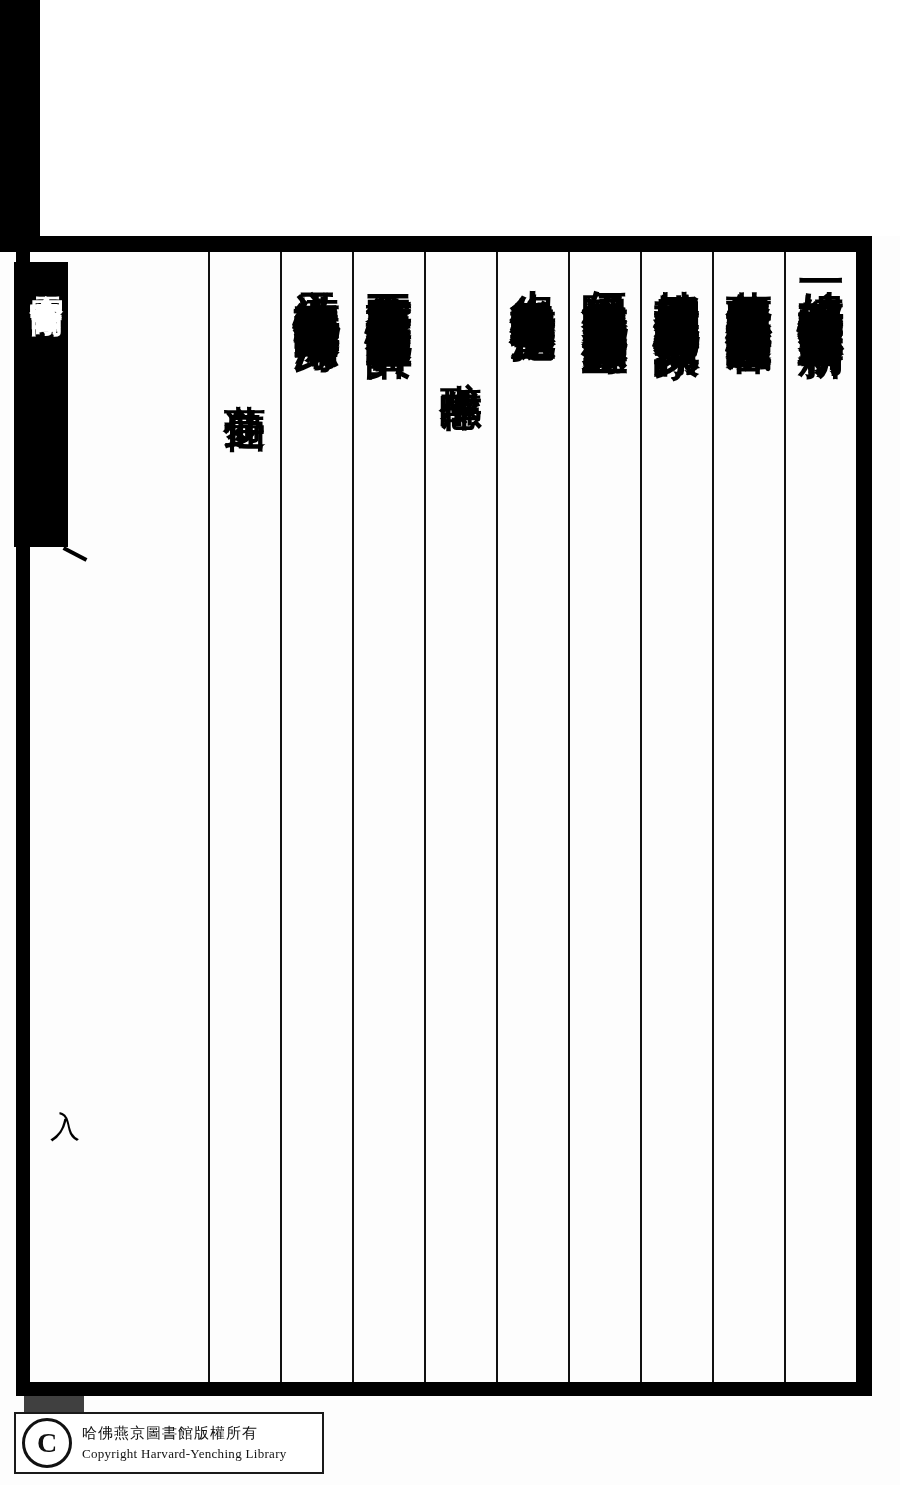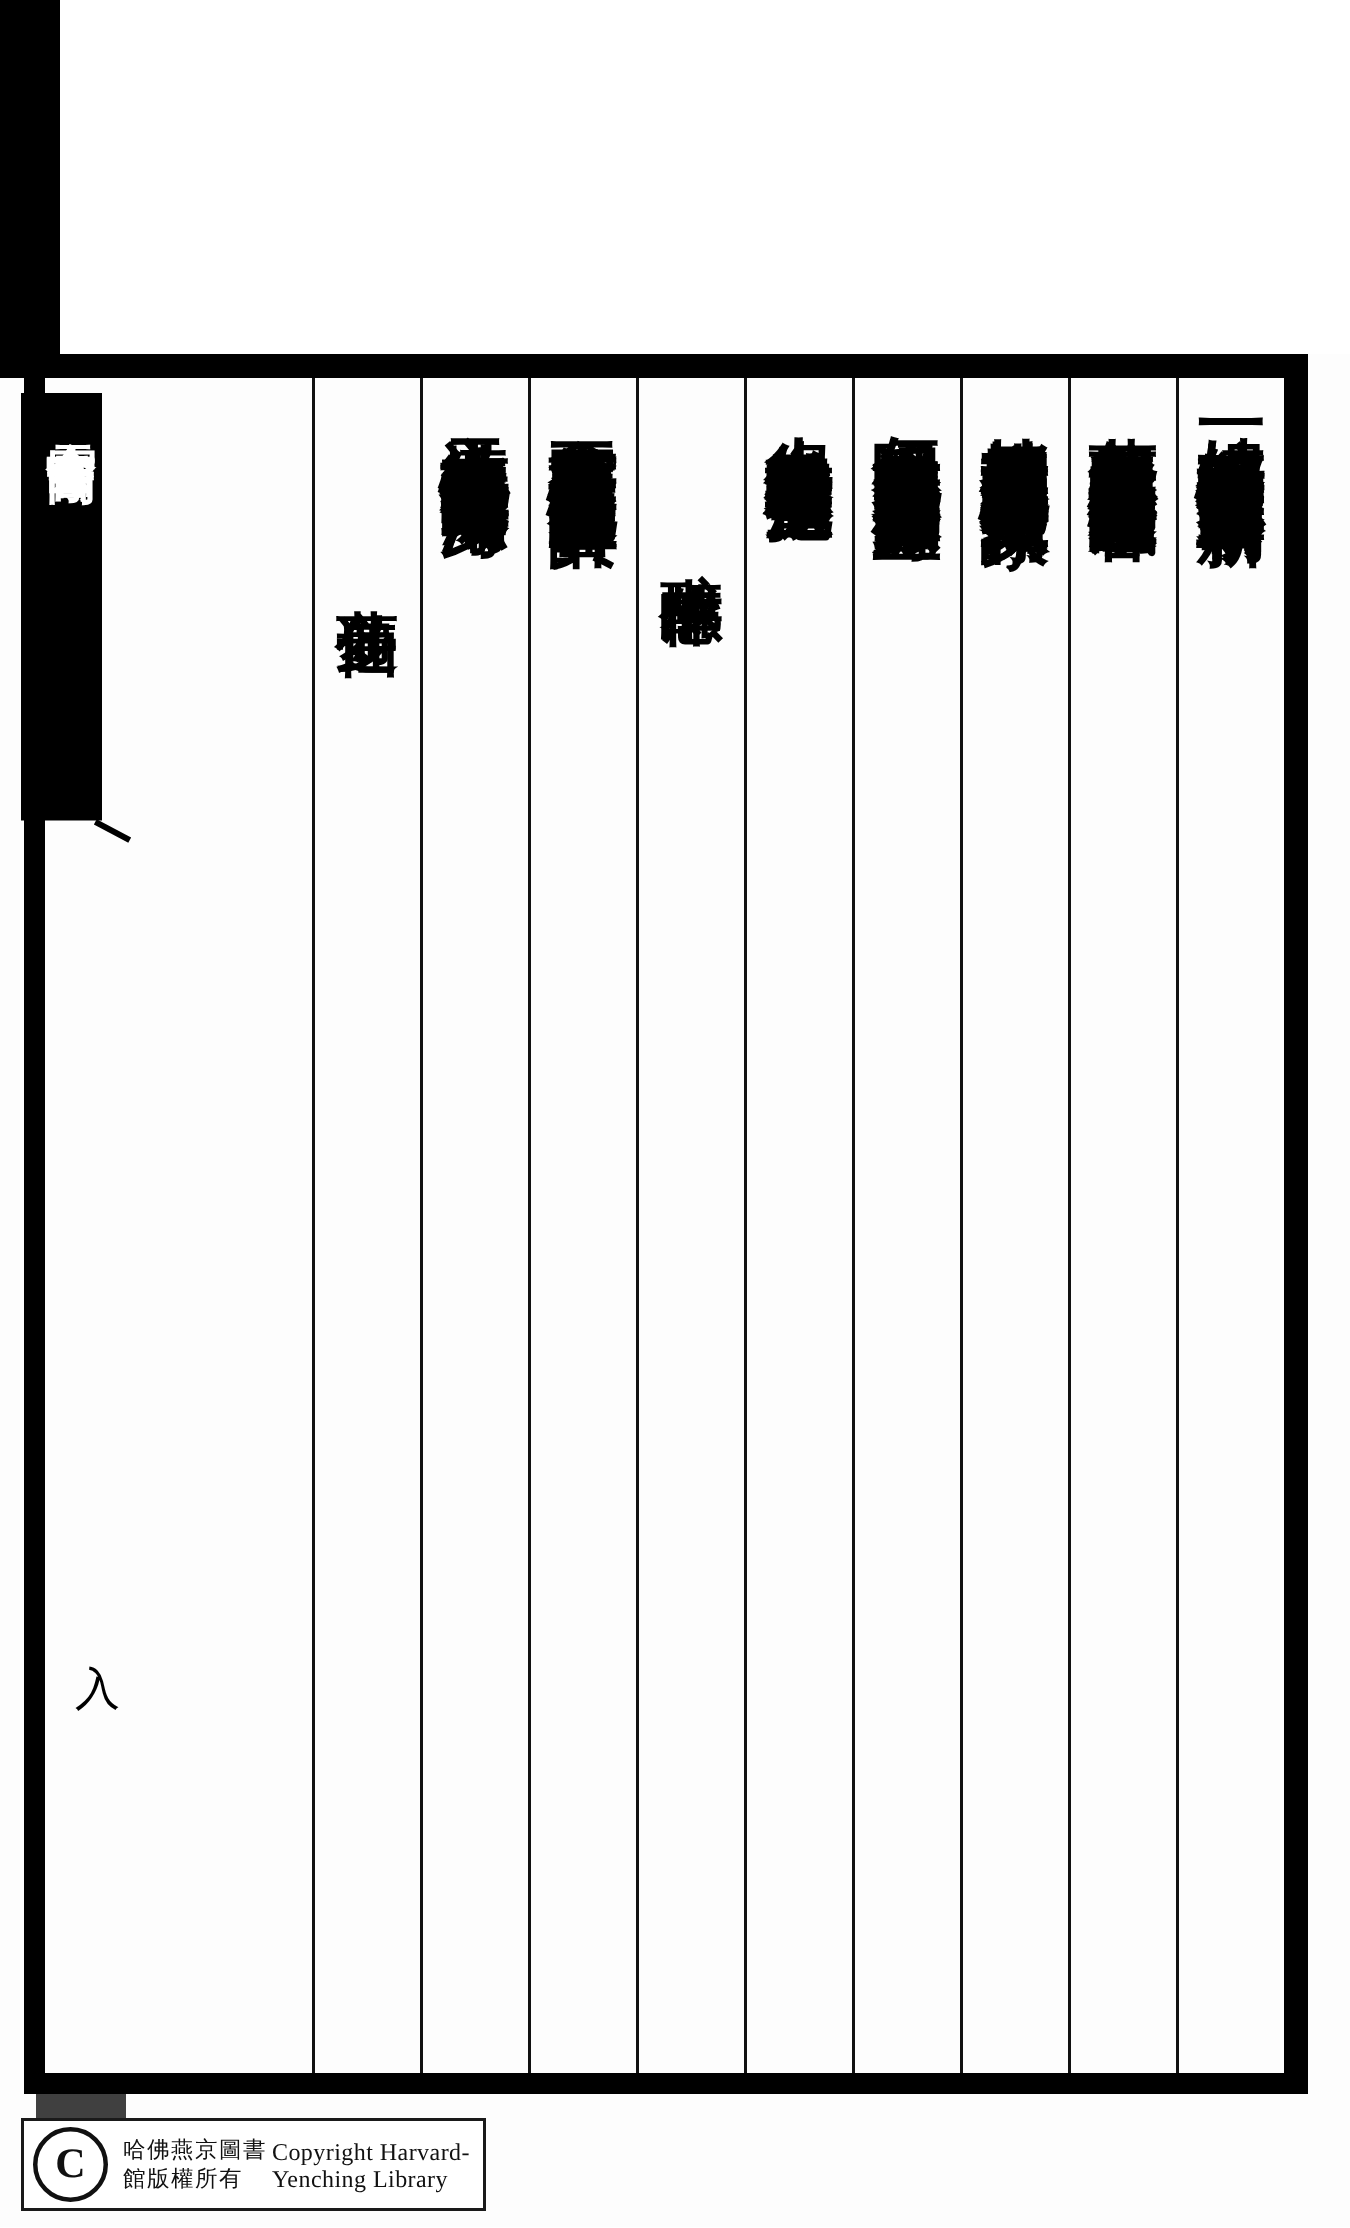--- a/index.html
+++ b/index.html
@@ -201,32 +201,32 @@
     justify-content: center;
     font-family: "Liberation Serif", serif;
     font-size: 28px;
     font-weight: 700;
     color: #111;
     flex: 0 0 auto;
   }
   .stamp-txt {
     margin-left: 10px;
     display: flex;
-    flex-direction: row;
+    flex-direction: column;
     justify-content: center;
   }
   .stamp-cn {
     font-family: "DejaVu Serif", serif;
     font-size: 15px;
     letter-spacing: 1px;
     color: #111;
   }
   .stamp-en {
     font-family: "Liberation Serif", serif;
-    font-size: 16px;
+    font-size: 13px;
     letter-spacing: .3px;
     color: #111;
     margin-top: 3px;
   }
 </style>
 </head>
 <body>
 
 <div id="scan">
 

